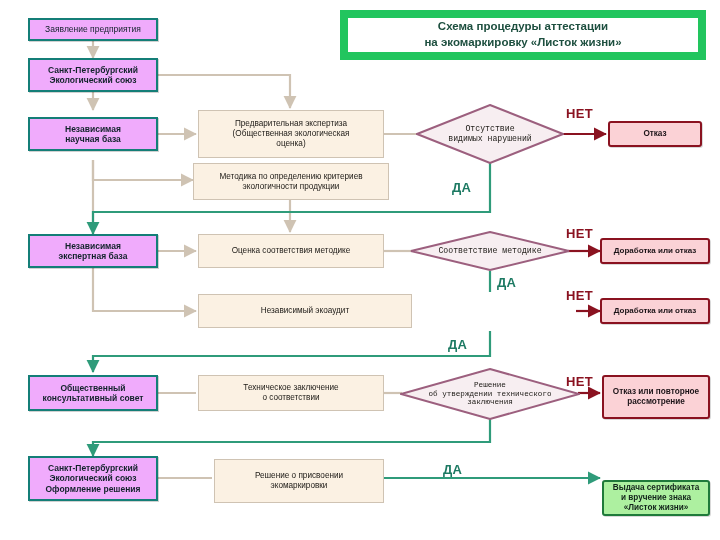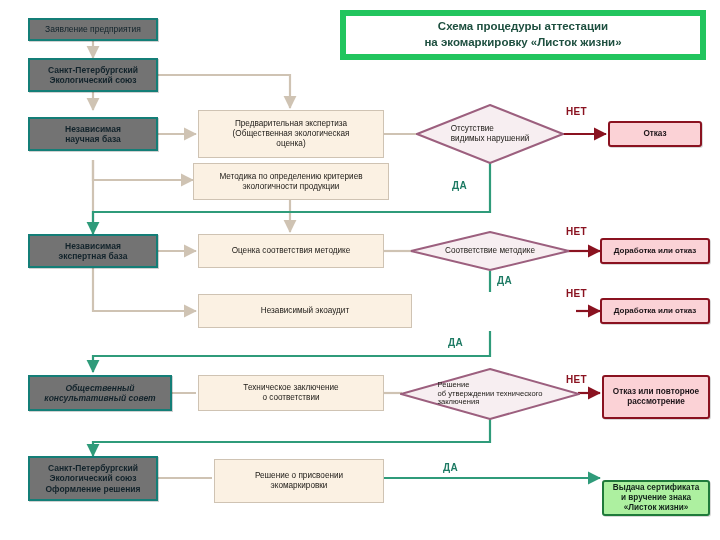--- a/index.html
+++ b/index.html
@@ -18,21 +18,21 @@
     display:flex;
     align-items:center;
     justify-content:center;
     text-align:center;
     line-height:1.18;
     white-space:pre-line;
   }
 
   
   .teal{
-    background:#737373;
+    background:#f0abfc;
     border:2px solid #147e77;
     color:#12232b;
     font-weight:bold;
     font-size:8.5px;
     box-shadow:1px 1px 0 rgba(0,0,0,.18);
   }
   .teal.plain{font-weight:normal;}
 
   
   .cream{
@@ -44,24 +44,25 @@
   }
 
   
   .diamond-wrap{position:absolute;}
   .diamond-shape{
     position:absolute;inset:0;
   }
   .diamond-label{
     position:absolute;inset:0;
     display:flex;align-items:center;justify-content:center;
-    text-align:left;
+    text-align:center;
     font-size:8.2px;color:#23201c;
     white-space:pre-line;line-height:1.18;
     pointer-events:none;
+    font-family:Liberation Mono, monospace;
   }
 
   
   .pill{
     background:#fbd2d6;
     border:2px solid #8a1220;
     border-radius:3px;
     color:#1c1418;
     font-weight:bold;
     font-size:8.2px;
@@ -71,34 +72,34 @@
   .pill.green{
     background:#adf0a0;
     border:2px solid #1f7a3a;
     color:#12231a;
   }
 
   
   .title{
     position:absolute;
     background:#ffffff;
-    border:6px solid #22c55e;
+    border:8px solid #22c55e;
     color:#1d4f3f;
     font-weight:bold;
     font-size:11.5px;
     line-height:1.35;
     display:flex;align-items:center;justify-content:center;
     text-align:center;white-space:pre-line;
     box-sizing:border-box;
   }
 
   
   .lbl{
     position:absolute;
-    font-size:10px;
+    font-size:13px;
     font-weight:bold;
     letter-spacing:.3px;
   }
   .lbl.no{color:#8a1220;}
   .lbl.yes{color:#1d7a63;}
 
   svg.wires{position:absolute;left:0;top:0;width:720px;height:540px;pointer-events:none;}
 </style>
 </head>
 <body>
@@ -177,21 +178,21 @@
 
   <div class="node teal" style="left:28px;top:58px;width:130px;height:34px;">Санкт-Петербургский
 Экологический союз</div>
 
   <div class="node teal" style="left:28px;top:117px;width:130px;height:34px;">Независимая
 научная база</div>
 
   <div class="node teal" style="left:28px;top:234px;width:130px;height:34px;">Независимая
 экспертная база</div>
 
-  <div class="node teal" style="left:28px;top:375px;width:144px;height:36px;font-style:italic;">Общественный
+  <div class="node teal" style="left:28px;top:375px;width:130px;height:36px;">Общественный
 консультативный совет</div>
 
   <div class="node teal" style="left:28px;top:456px;width:130px;height:45px;">Санкт-Петербургский
 Экологический союз
 Оформление решения</div>
 
   <div class="node cream" style="left:198px;top:110px;width:186px;height:48px;">Предварительная экспертиза
 (Общественная экологическая
 оценка)</div>
 

